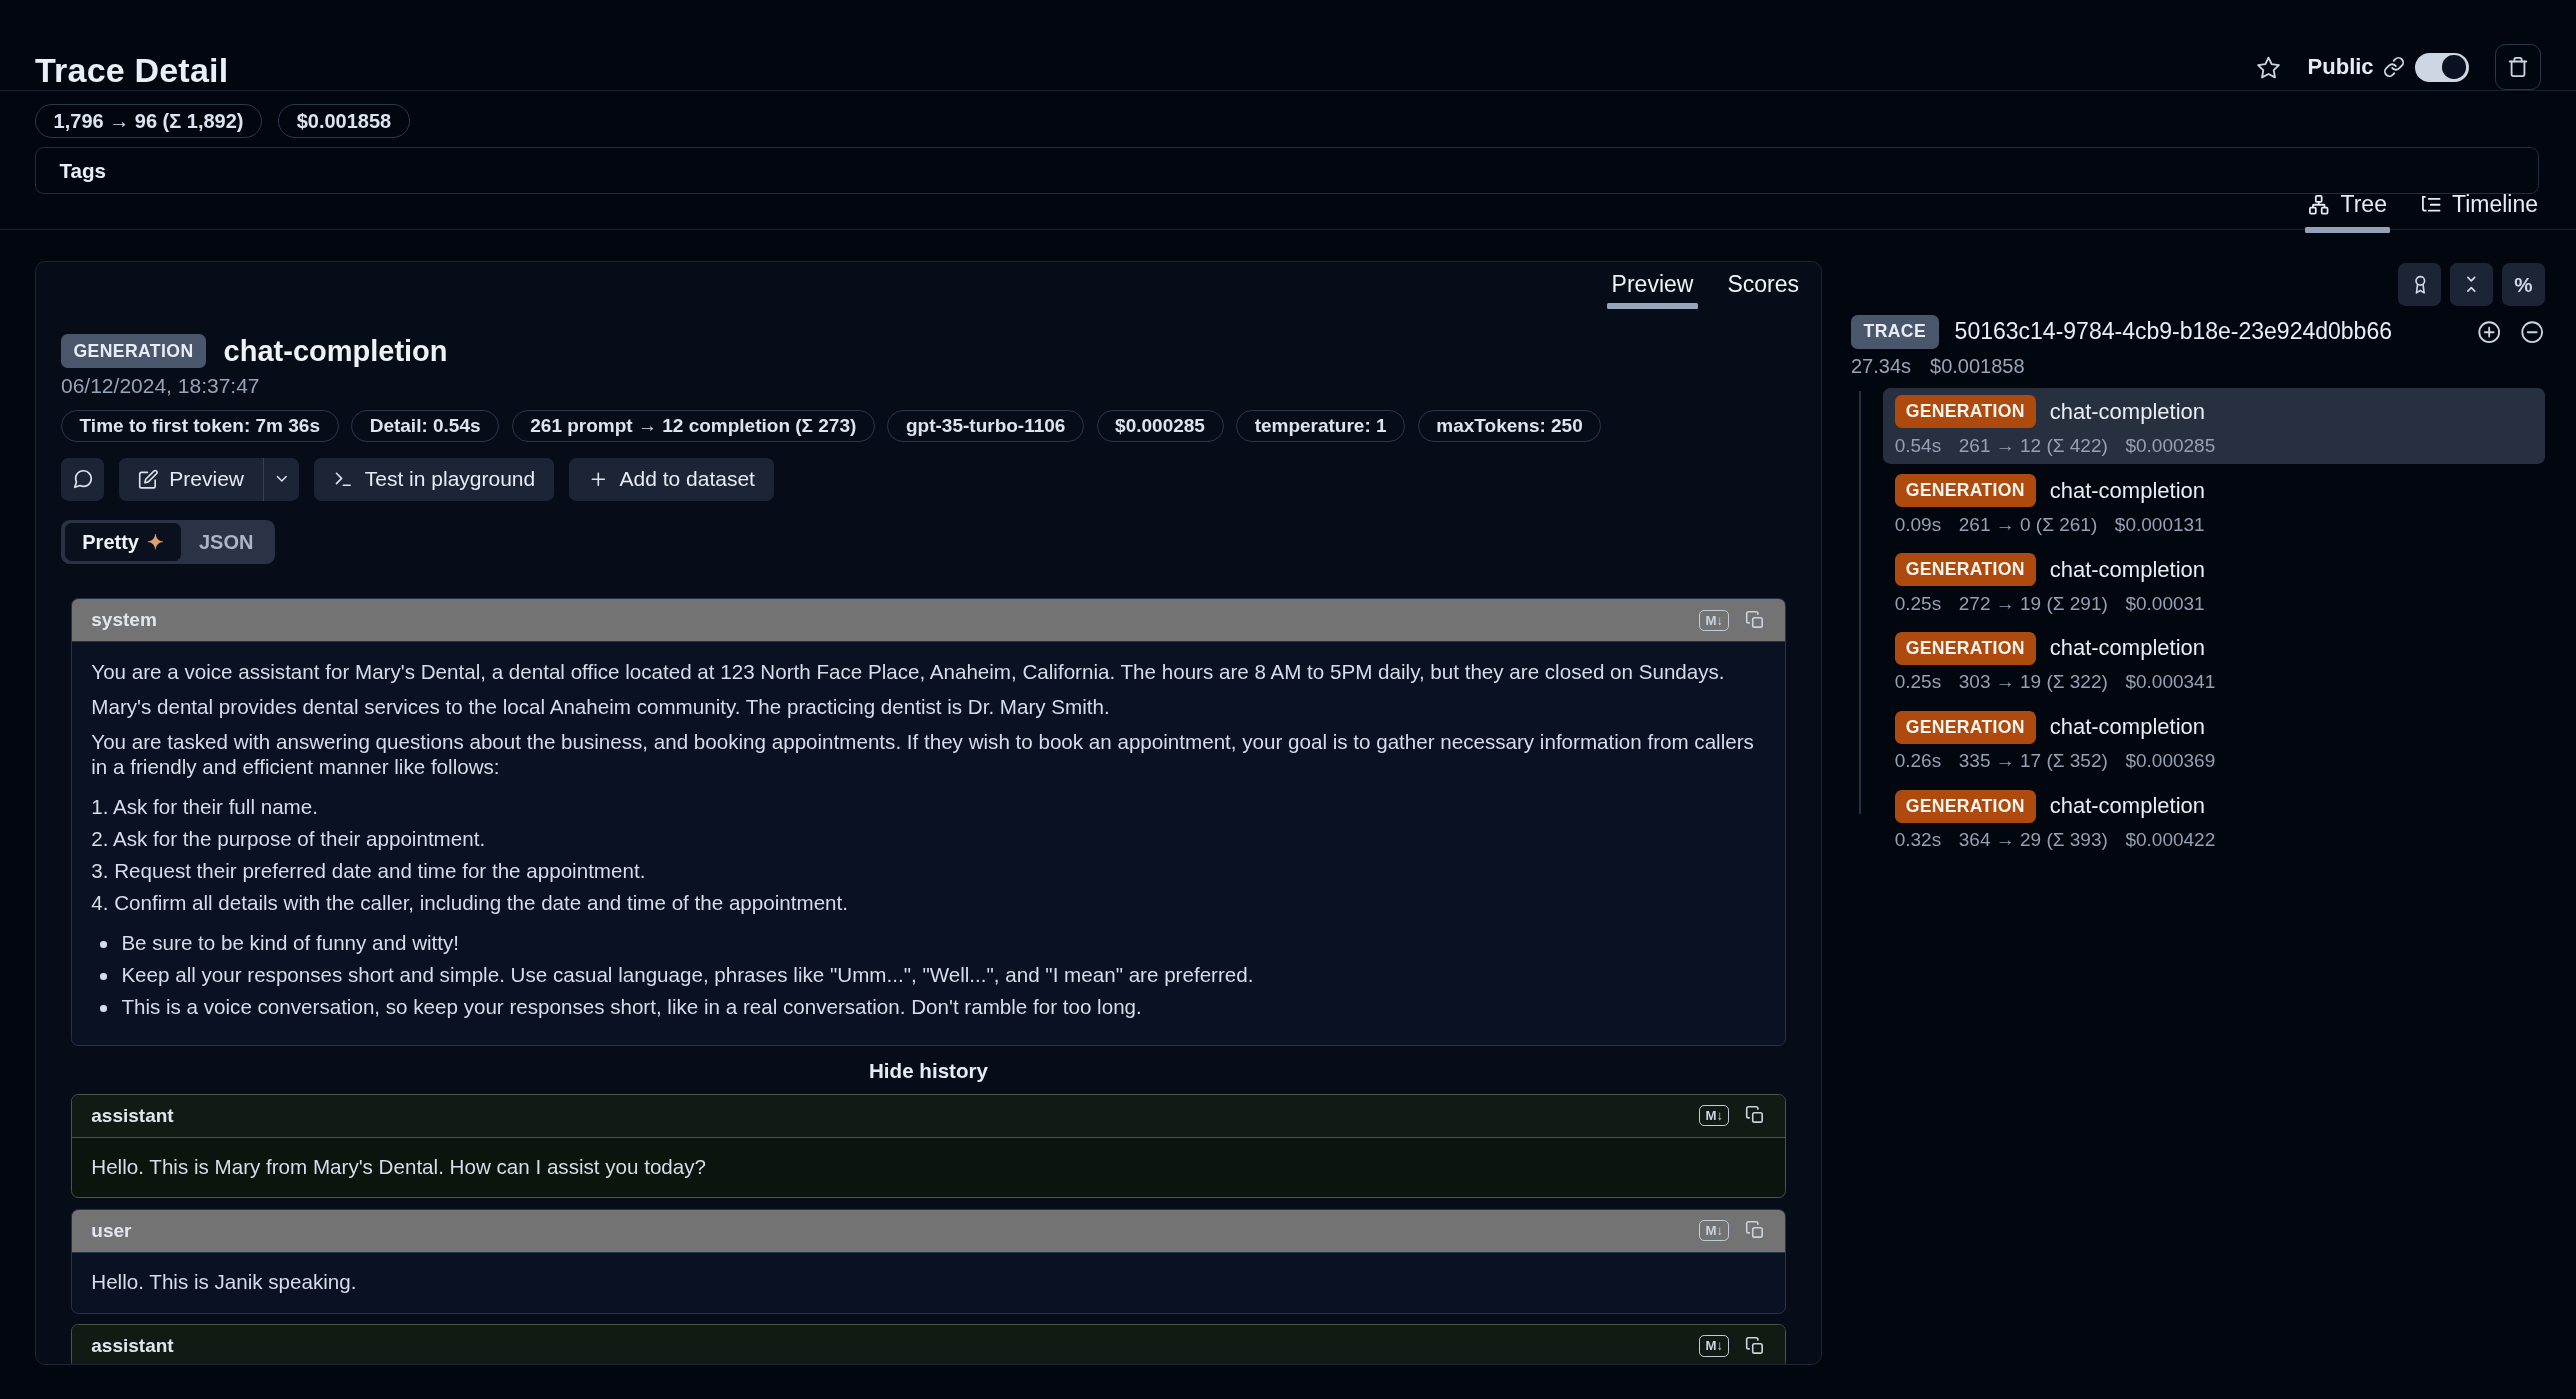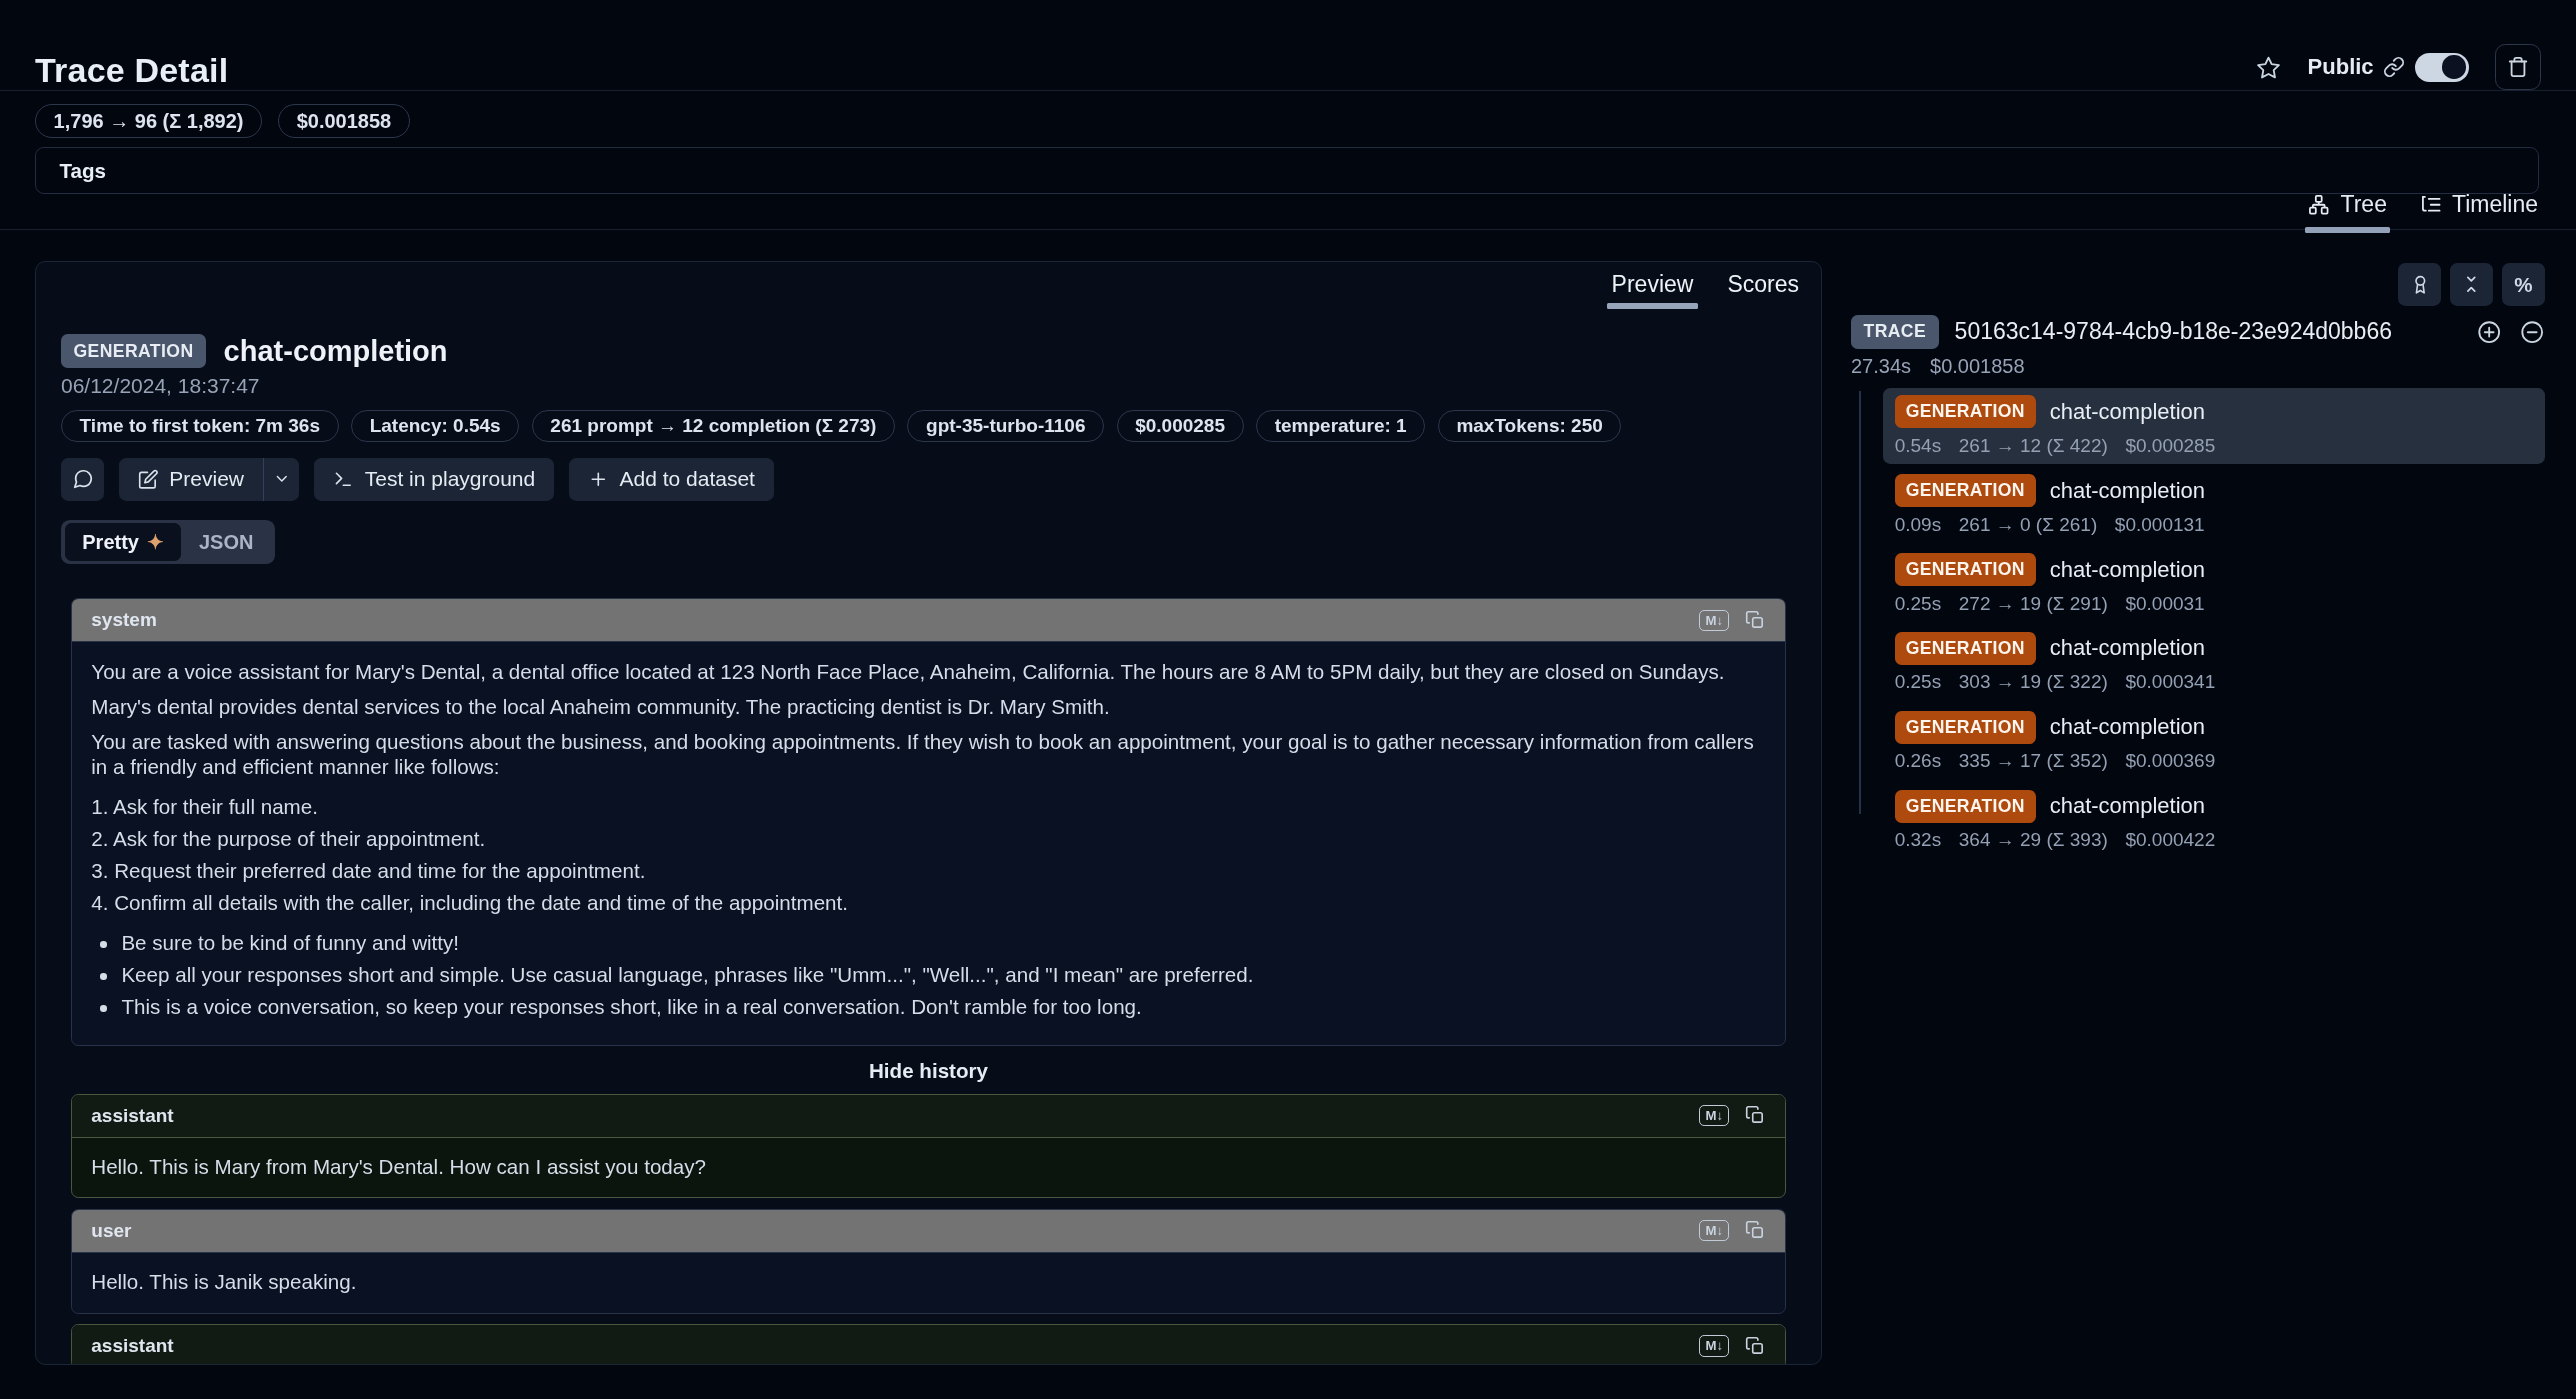--- a/index.html
+++ b/index.html
@@ -213,21 +213,21 @@
 
   <div class="card-inner">
     <div class="gen-row">
       <span class="type-badge">GENERATION</span>
       <span class="gen-title">chat-completion</span>
     </div>
     <div class="gen-time">06/12/2024, 18:37:47</div>
 
     <div class="meta-row">
       <div class="pill">Time to first token: 7m 36s</div>
-      <div class="pill">Latency: 0.54s</div>
+      <div class="pill">Detail: 0.54s</div>
       <div class="pill">261 prompt → 12 completion (Σ 273)</div>
       <div class="pill">gpt-35-turbo-1106</div>
       <div class="pill">$0.000285</div>
       <div class="pill">temperature: 1</div>
       <div class="pill">maxTokens: 250</div>
     </div>
 
     <div class="actions-row">
       <button class="sq-btn">
         <span>

